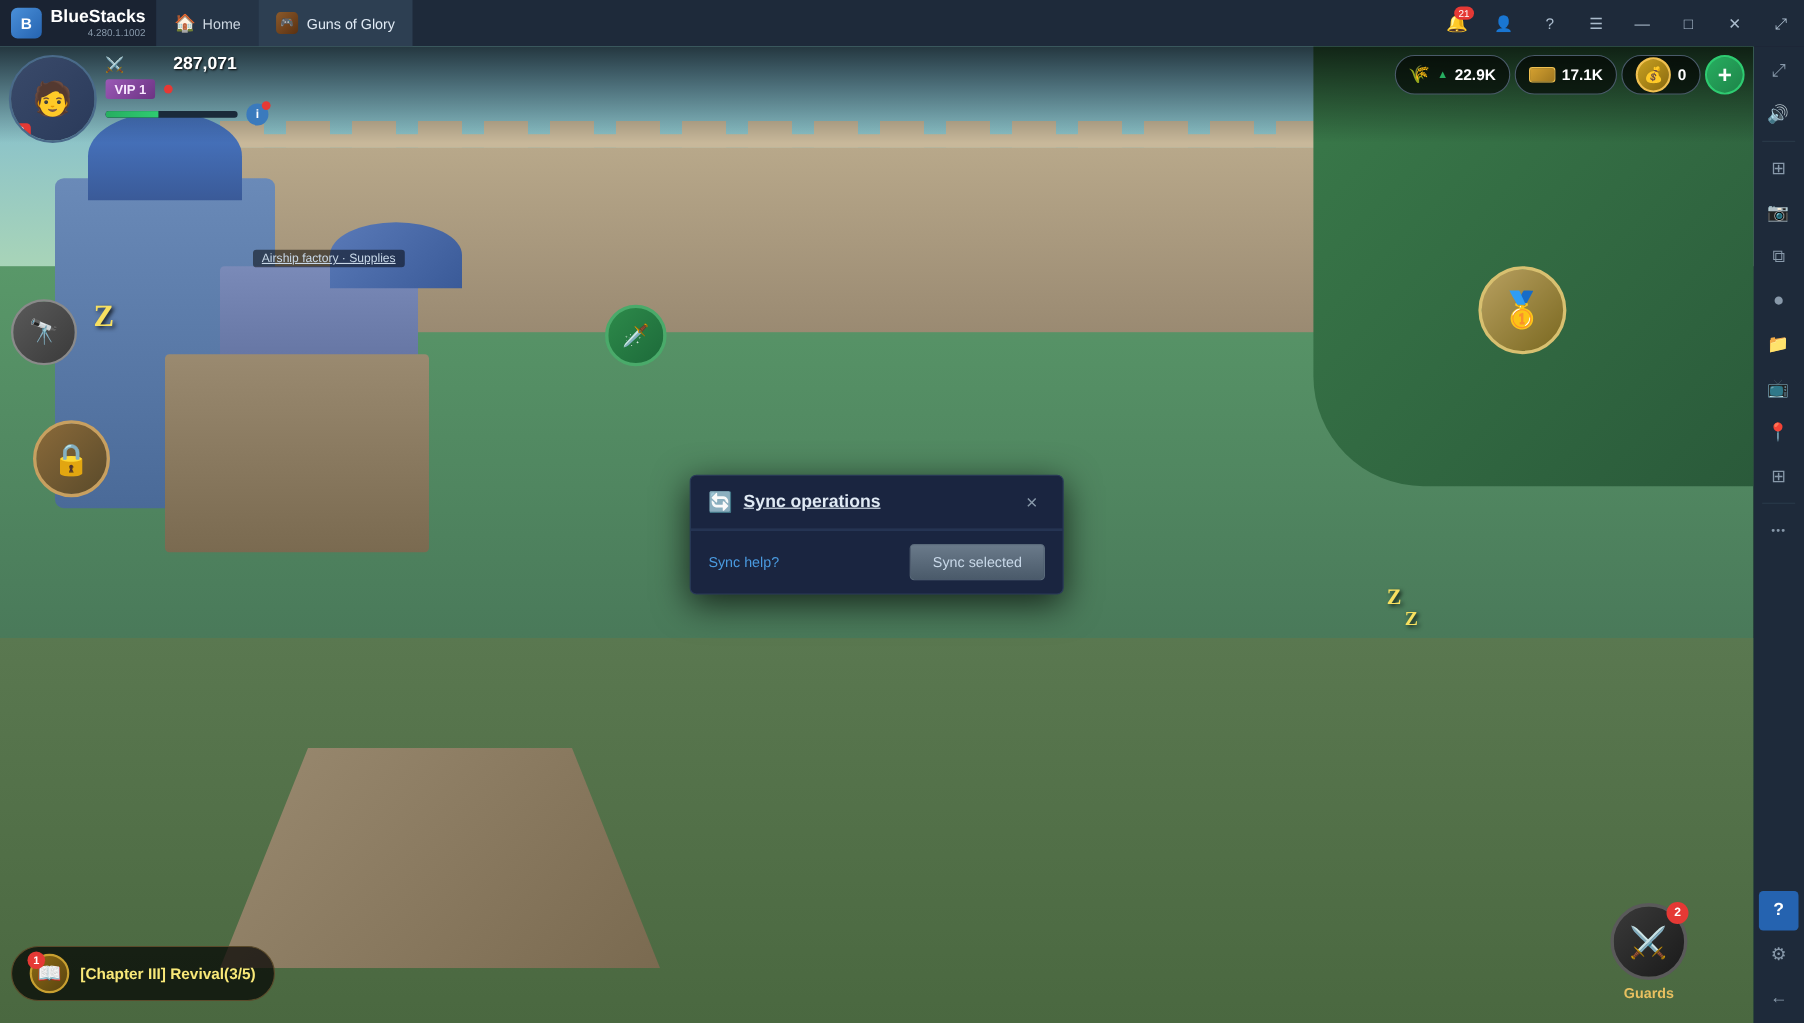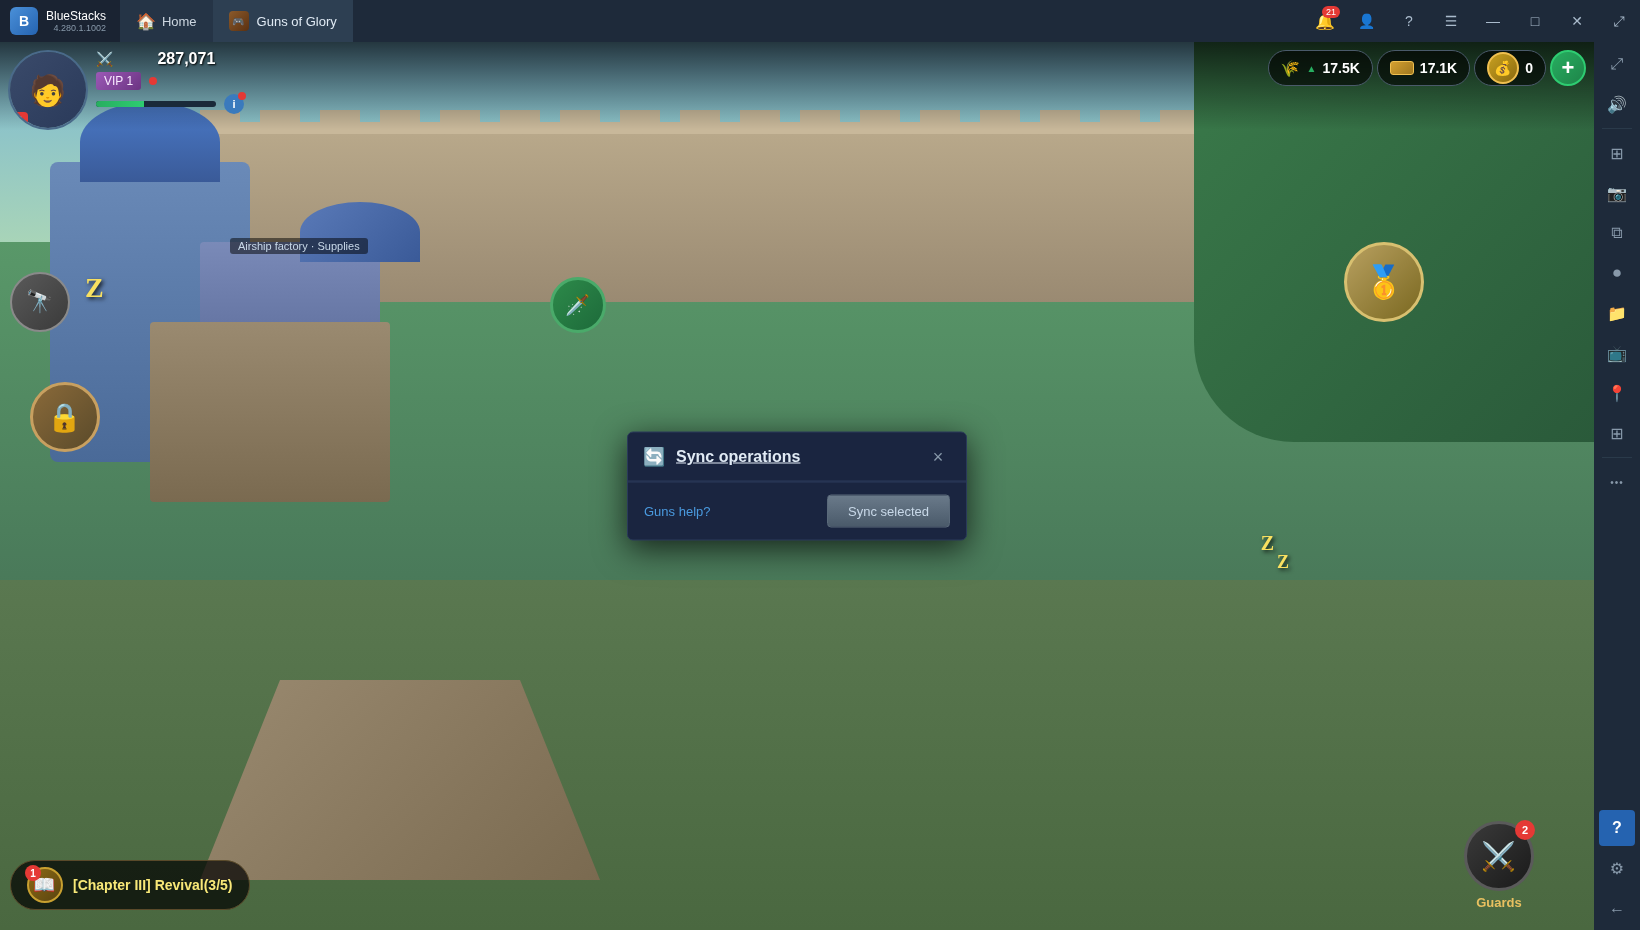--- a/index.html
+++ b/index.html
@@ -12,21 +12,21 @@
     }
     #titlebar .logo-area {
       display: flex; align-items: center; padding: 0 10px; gap: 8px;
       background: #1a2332; height: 100%; min-width: 120px;
     }
     #titlebar .logo-icon {
       width: 28px; height: 28px; background: linear-gradient(135deg, #4a90d9, #2563b0);
       border-radius: 6px; display: flex; align-items: center; justify-content: center;
       color: white; font-size: 14px; font-weight: bold;
     }
-    #titlebar .logo-text { color: white; font-size: 12px; font-weight: normal; }
+    #titlebar .logo-text { color: white; font-size: 16px; font-weight: bold; }
     #titlebar .logo-version { color: #8899aa; font-size: 9px; text-align: right; }
     #titlebar .tab-home {
       display: flex; align-items: center; gap: 6px; padding: 0 16px;
       background: #253446; height: 100%; color: #ccd6e0; font-size: 13px; cursor: pointer;
     }
     #titlebar .tab-home .home-icon { color: #5b9bd5; font-size: 16px; }
     #titlebar .tab-game {
       display: flex; align-items: center; gap: 8px; padding: 0 16px;
       background: #2d3f52; height: 100%; color: #e0eaf4; font-size: 13px; cursor: pointer;
     }
@@ -117,21 +117,21 @@
     }
 
     .player-info { margin-left: 8px; display: flex; flex-direction: column; gap: 4px; }
     .player-stats-row {
       display: flex; align-items: center; gap: 8px;
     }
     .sword-icon { color: #e8c060; font-size: 14px; }
     .player-power { color: white; font-size: 16px; font-weight: bold; text-shadow: 1px 1px 2px #000; margin-left: 36px; }
     .vip-badge {
       background: linear-gradient(135deg, #9b59b6, #6c3483);
-      color: #f8e8ff; font-size: 12px; font-weight: normal; padding: 2px 8px; border-radius: 3px;
+      color: #f8e8ff; font-size: 12px; font-weight: bold; padding: 2px 8px; border-radius: 3px;
     }
     .vip-dot { width: 8px; height: 8px; background: #e53935; border-radius: 50%; }
     .exp-bar {
       width: 120px; height: 6px; background: #1a2a3a; border-radius: 3px; overflow: hidden;
     }
     .exp-fill { width: 40%; height: 100%; background: linear-gradient(90deg, #27ae60, #2ecc71); }
     .info-btn {
       width: 20px; height: 20px; background: #3a7abd; border-radius: 50%;
       display: flex; align-items: center; justify-content: center; color: white; font-size: 11px; font-weight: bold;
       position: relative;
@@ -260,23 +260,23 @@
       border-radius: 50%; border: 2px solid #8a8a8a;
       display: flex; align-items: center; justify-content: center; font-size: 22px; color: #aaa;
     }
     .z-letter { 
       position: absolute; color: #f8e060; font-size: 28px; font-weight: bold; 
       font-family: Georgia, serif; text-shadow: 2px 2px 4px rgba(0,0,0,0.8);
     }
 
     
     .airship-label {
-      position: absolute; top: 196px; left: 230px;
+      position: absolute; top: 185px; left: 230px;
       background: rgba(0,0,0,0.5); color: #c8d8e8; font-size: 11px;
-      padding: 2px 8px; border-radius: 3px; white-space: nowrap;
+      padding: 2px 8px; border-radius: 3px; white-space: nowrap; text-decoration: underline;
     }
 
     
     .green-item {
       position: absolute; top: 235px; left: 550px;
       width: 56px; height: 56px; background: linear-gradient(135deg, #2d8a4a, #1d6a3a);
       border-radius: 50%; border: 3px solid #4aaa6a;
       display: flex; align-items: center; justify-content: center; font-size: 20px; color: #f8e870;
     }
 
@@ -406,21 +406,21 @@
           i
           <div class="info-dot"></div>
         </div>
       </div>
     </div>
 
     <div class="resources-bar">
       <div class="resource-item">
         <span class="resource-icon">🌾</span>
         <span class="resource-arrow">▲</span>
-        <span class="resource-value">17.5K</span>
+        <span class="resource-value">22.9K</span>
       </div>
       <div class="resource-item">
         <div class="gold-bar-icon"></div>
         <span class="resource-value">17.1K</span>
       </div>
       <div class="resource-item">
         <div class="resource-coin-circle">💰</div>
         <span class="resource-value">0</span>
       </div>
       <div class="add-btn">+</div>
@@ -443,18 +443,18 @@
     <span class="guards-label">Guards</span>
   </div>
 
   <div id="sync-dialog">
     <div id="sync-dialog-header">
       <div class="sync-icon">🔄</div>
       <span class="sync-title">Sync operations</span>
       <div class="dialog-close">×</div>
     </div>
     <div id="sync-dialog-footer">
-      <a class="sync-help-link">Guns help?</a>
+      <a class="sync-help-link">Sync help?</a>
       <button class="sync-selected-btn">Sync selected</button>
     </div>
   </div>
 
 </div>
 
 </body></html>

